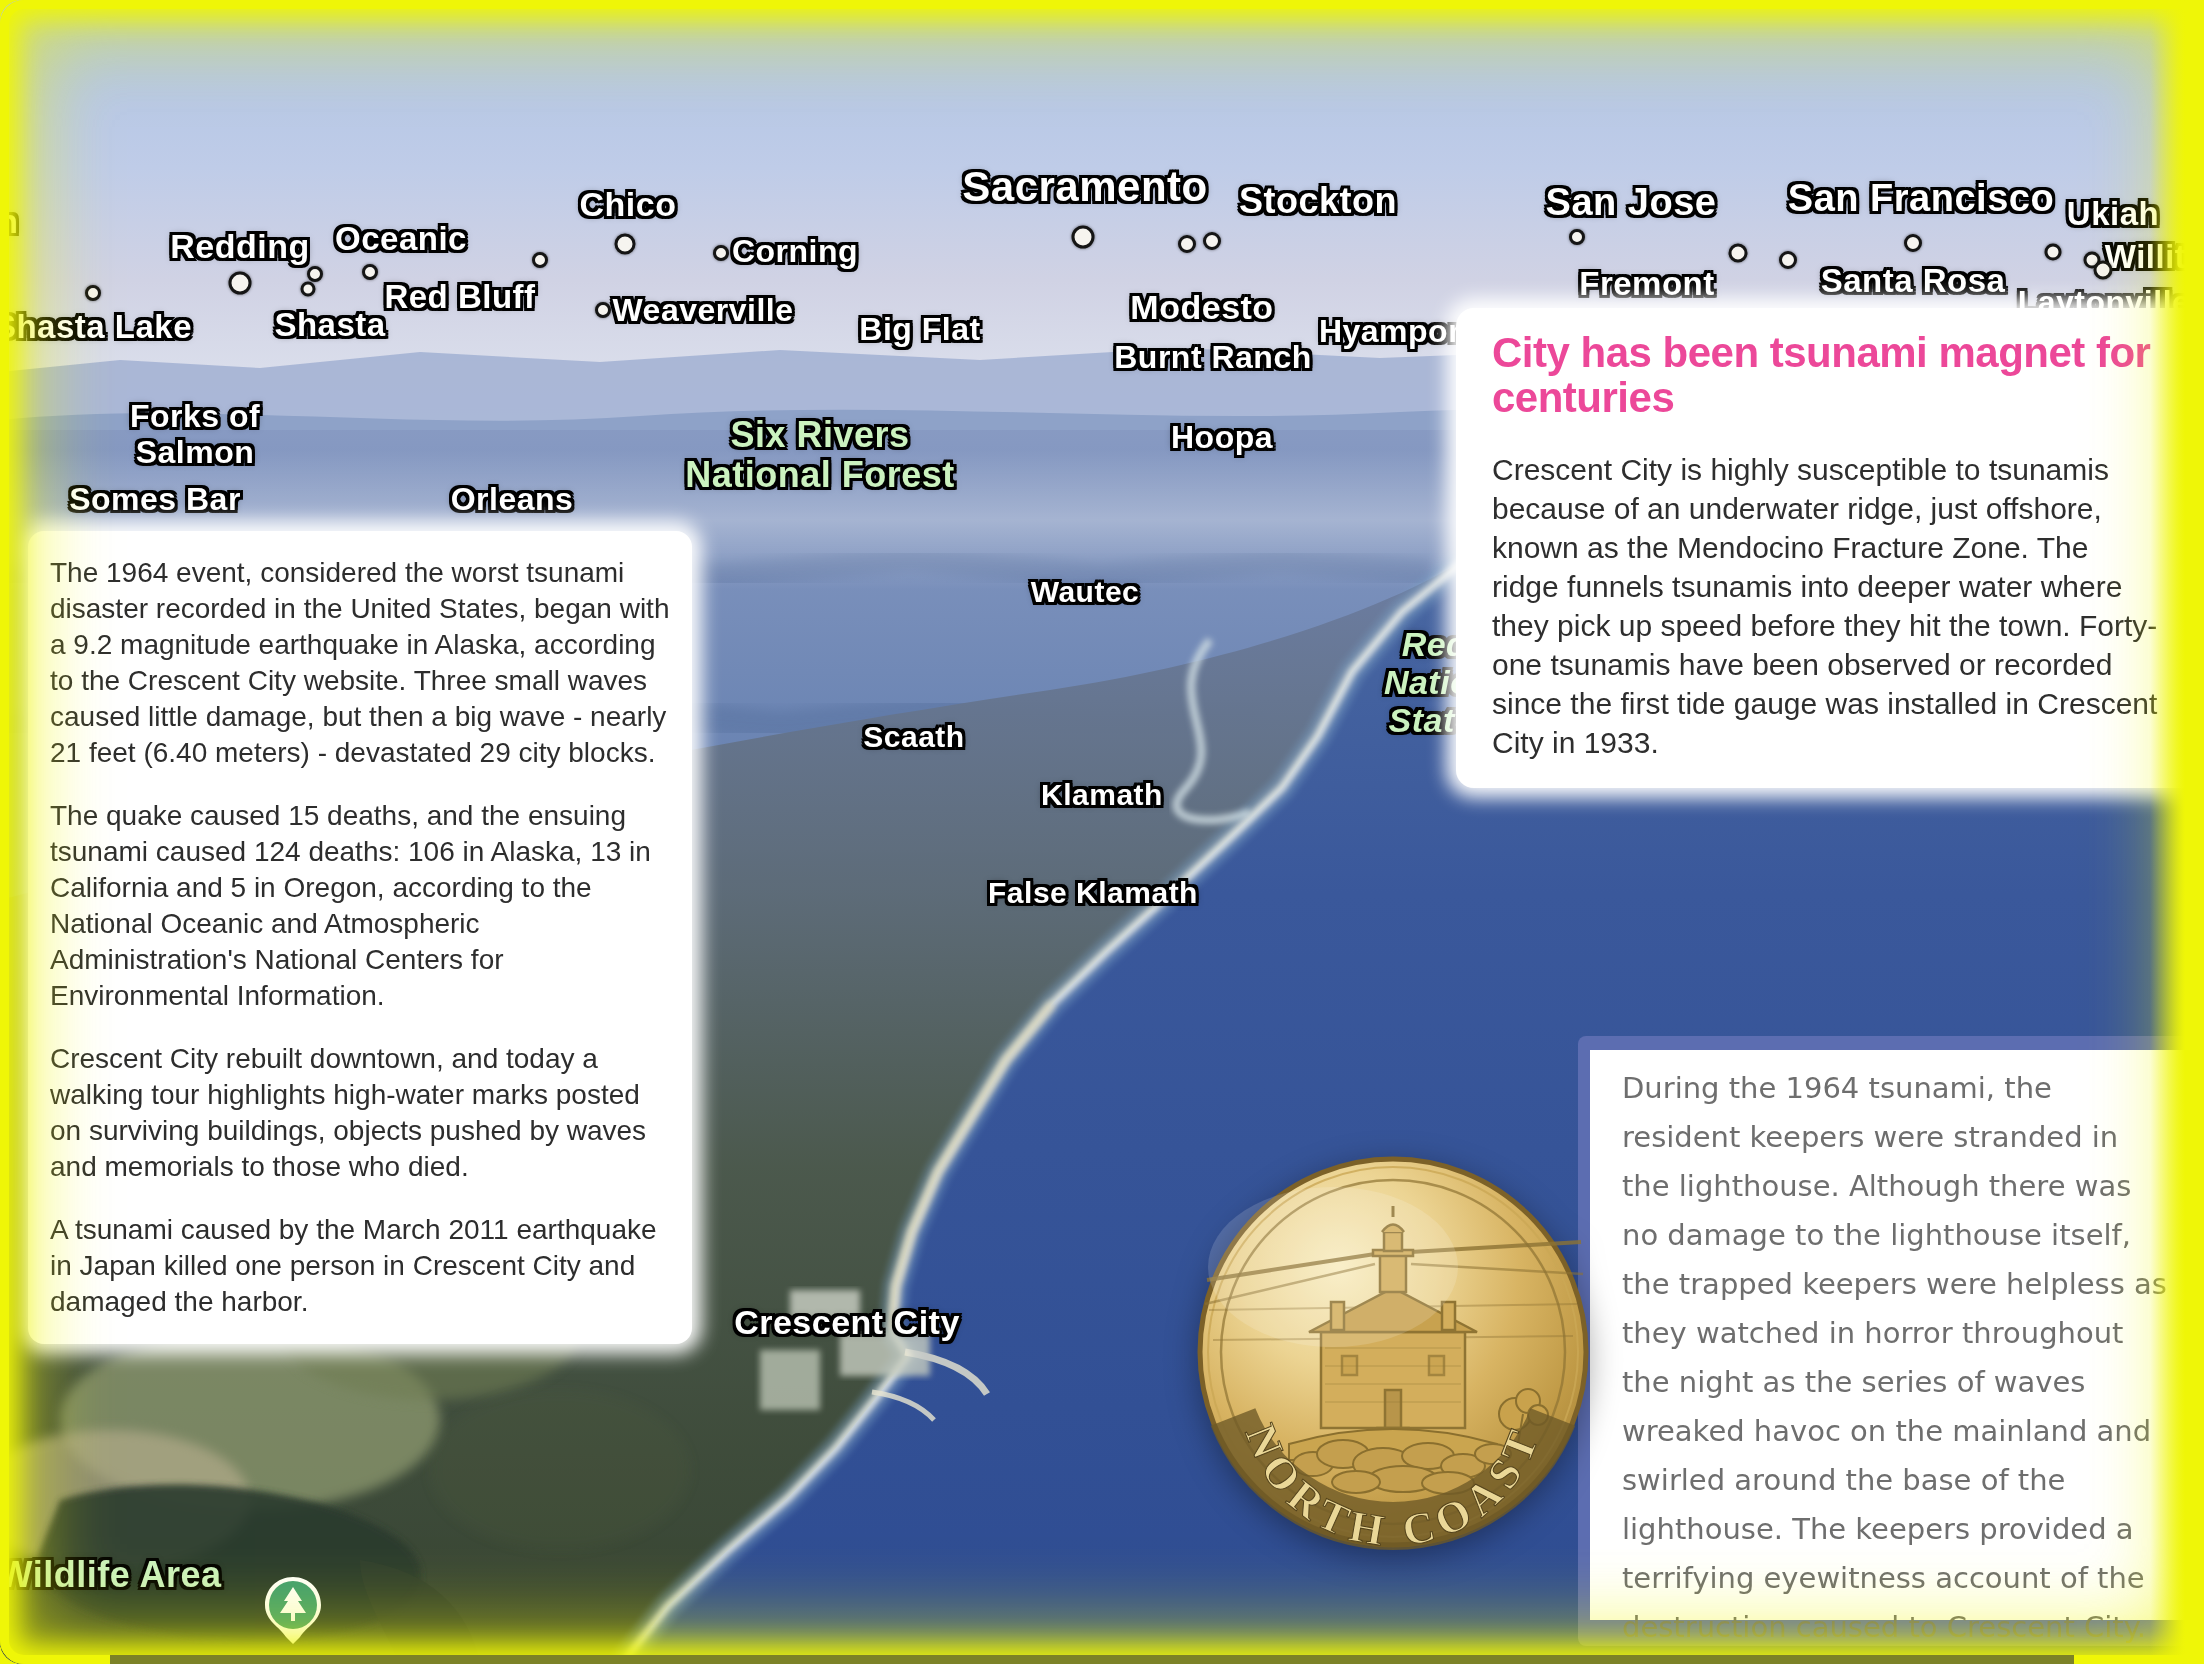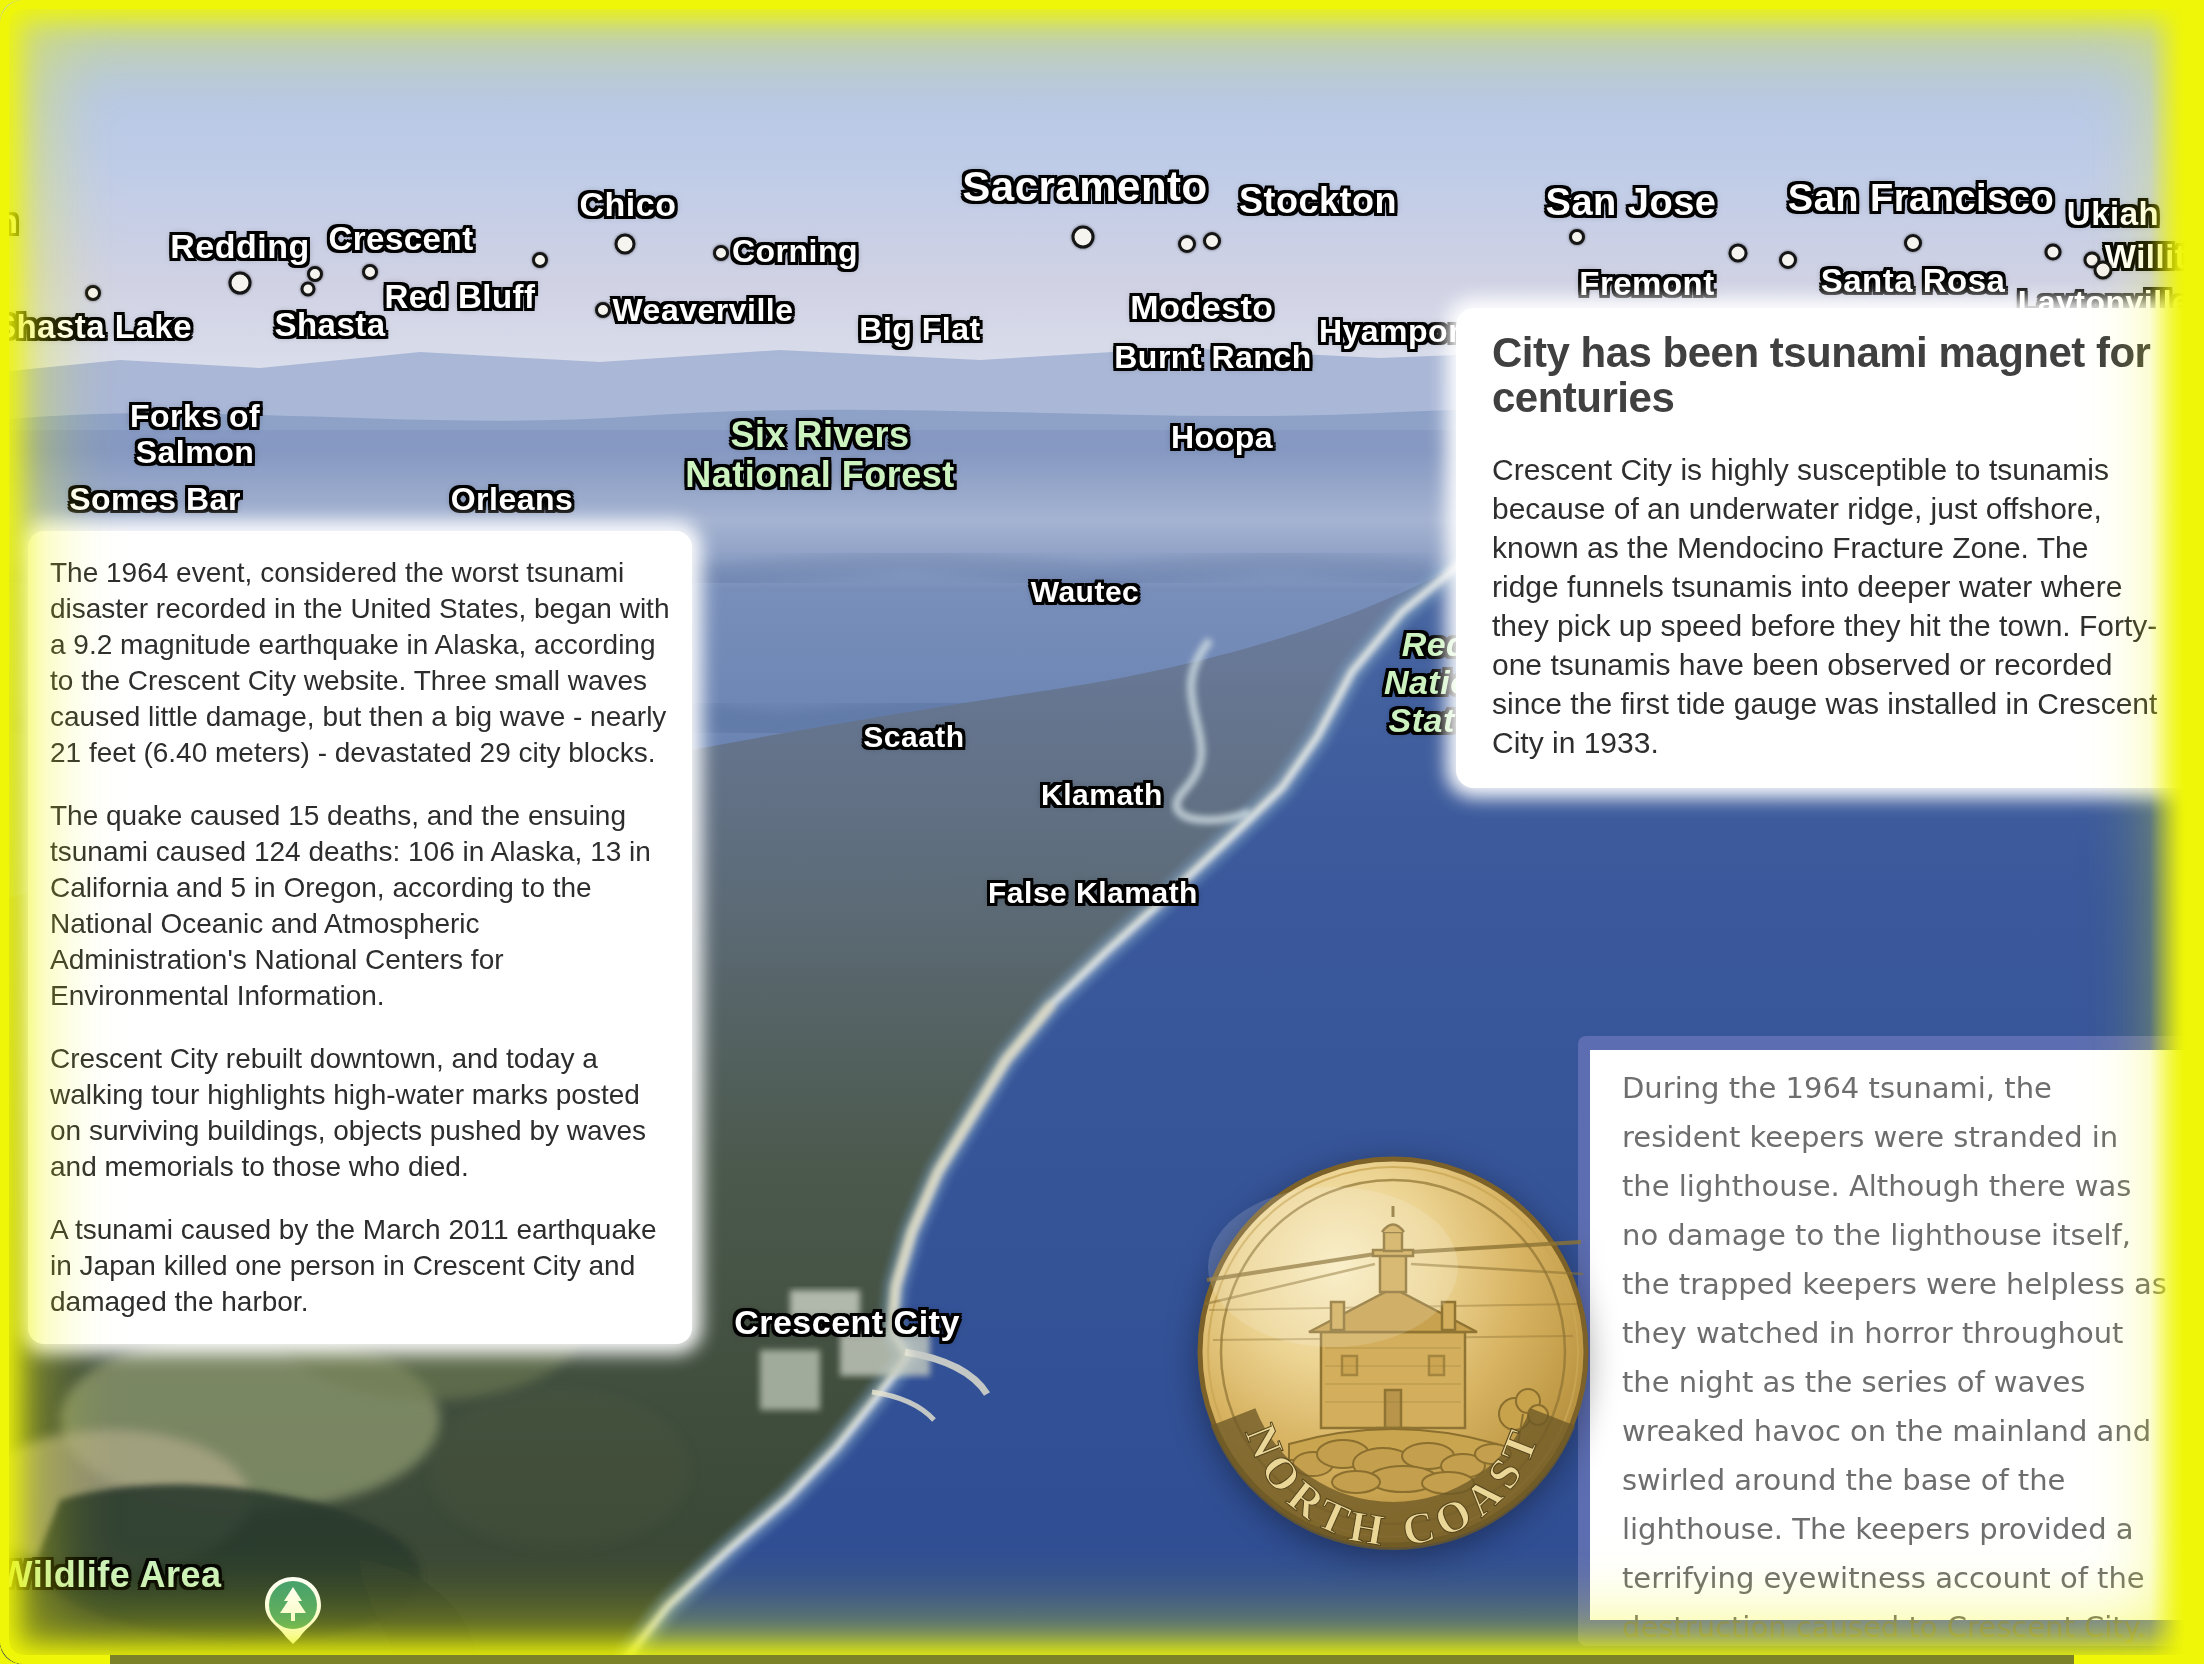--- a/index.html
+++ b/index.html
@@ -35,21 +35,21 @@
     color:#2d2d2d;font-size:28px;line-height:36px;
   }
   .box-left p{margin:0 0 27px;}
   .box-left p:last-child{margin-bottom:0;}
   .box-tr{
     position:absolute;left:1456px;top:308px;width:748px;box-sizing:border-box;
     background:#ffffff;border-radius:18px;padding:22px 46px 26px 36px;
     box-shadow:0 0 18px 10px rgba(255,255,255,.95);
   }
   .box-tr h1{
-    margin:0 0 30px;color:#404040;font-size:42px;line-height:45px;letter-spacing:-.5px;
+    margin:0 0 30px;color:#ec4899;font-size:42px;line-height:45px;letter-spacing:-.5px;
   }
   .box-tr p{margin:0;color:#2e2e2e;font-size:30px;line-height:39px;}
   .box-br-frame{
     position:absolute;left:1578px;top:1036px;width:626px;height:610px;
     background:#5c6db1;border-radius:8px;
   }
   .box-br{
     position:absolute;left:1590px;top:1050px;width:614px;height:570px;box-sizing:border-box;
     background:#ffffff;padding:14px 34px 0 32px;
     color:#6e6e6e;font-size:29px;line-height:49px;
@@ -180,21 +180,21 @@
       <span class="maplabel" style="left: 1921px; top: 198px; font-size: 38px;">San Francisco</span>
       <span class="maplabel" style="left: 2113px; top: 214px; font-size: 33px;">Ukiah</span>
       <span class="maplabel" style="left: 2155px; top: 257px; font-size: 33px;">Willits</span>
       <span class="maplabel" style="left: 2104px; top: 303px; font-size: 32px;">Laytonville</span>
       <span class="maplabel" style="left: 1913px; top: 281px; font-size: 33px;">Santa Rosa</span>
       <span class="maplabel" style="left: 1647px; top: 284px; font-size: 33px;">Fremont</span>
       <span class="maplabel" style="left: 1202px; top: 276px; font-size: 34px; margin-top: 31px;">Modesto</span>
       <span class="maplabel" style="left: 628px; top: 204px; font-size: 34px;">Chico</span>
       <span class="maplabel" style="left: 795px; top: 252px; font-size: 32px;">Corning</span>
       <span class="maplabel" style="left: 240px; top: 246px; font-size: 34px;">Redding</span>
-      <span class="maplabel" style="left: 401px; top: 239px; font-size: 33px;">Crescent</span>
+      <span class="maplabel" style="left: 401px; top: 239px; font-size: 33px;">Oceanic</span>
       <span class="maplabel" style="left: 460px; top: 297px; font-size: 33px;">Red Bluff</span>
       <span class="maplabel" style="left: 703px; top: 311px; font-size: 32px;">Weaverville</span>
       <span class="maplabel" style="left: 93px; top: 327px; font-size: 33px;">Shasta Lake</span>
       <span class="maplabel" style="left: 311px; top: 325px; font-size: 33px; padding-left: 38px;">Shasta</span>
       <span class="maplabel" style="left: 920px; top: 330px; font-size: 32px;">Big Flat</span>
       <span class="maplabel" style="left: 1213px; top: 358px; font-size: 32px;">Burnt Ranch</span>
       <span class="maplabel" style="left: 1398px; top: 332px; font-size: 32px;">Hyampom</span>
       <span class="maplabel" style="left: 195px; top: 435px; font-size: 32px;">Forks of
 Salmon</span>
       <span class="maplabel" style="left: 155px; top: 500px; font-size: 32px;">Somes Bar</span>

